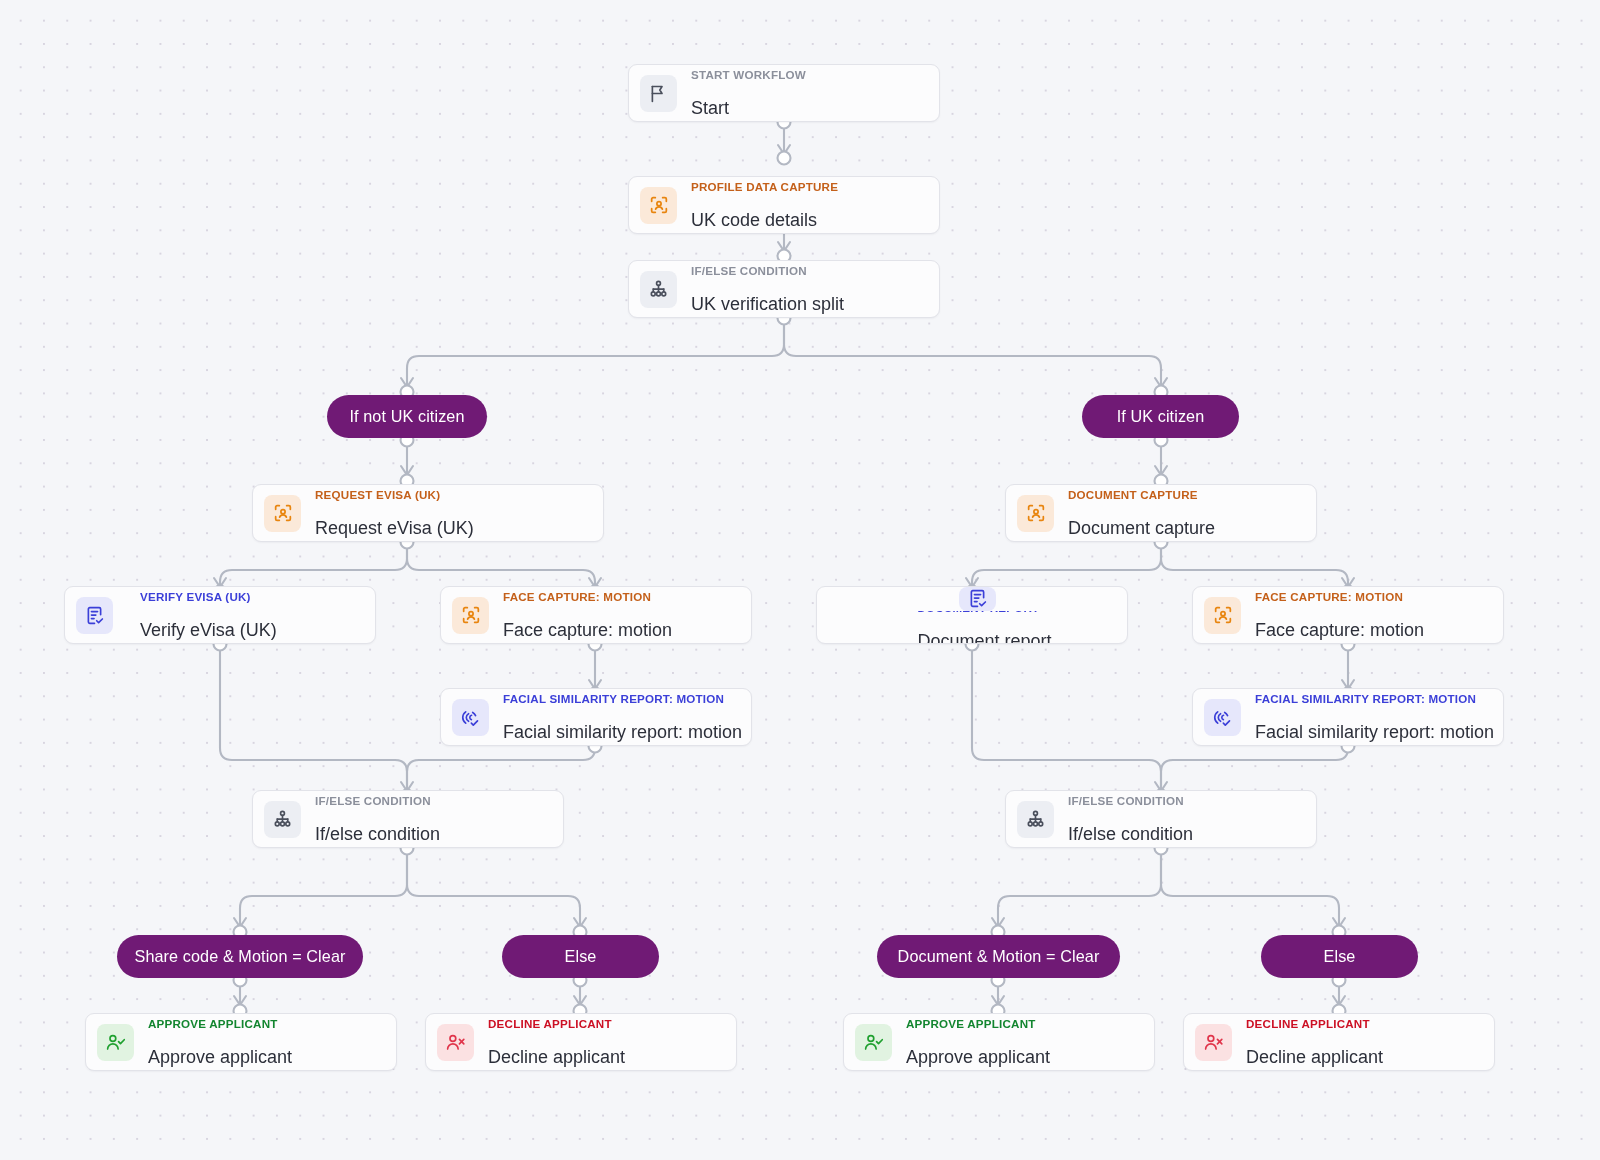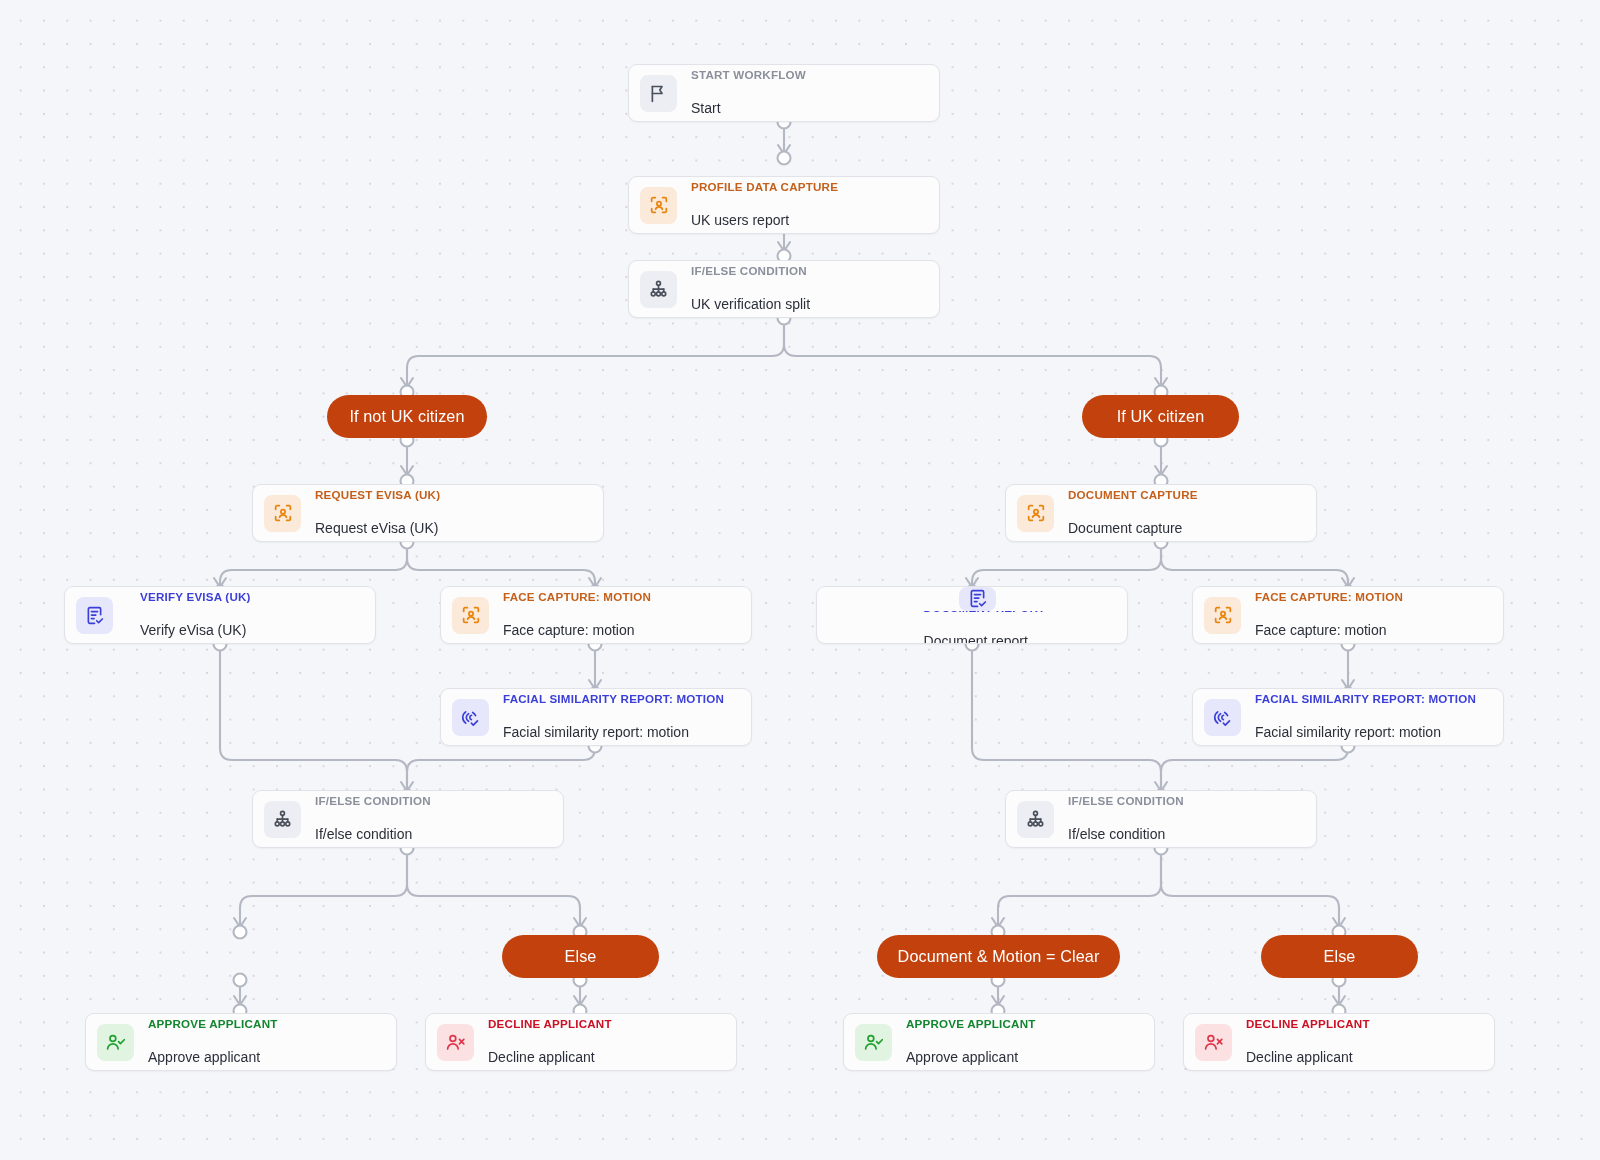--- a/index.html
+++ b/index.html
@@ -28,38 +28,38 @@
     display:flex;align-items:center;justify-content:center;
     background:#eceef3;
   }
   .tile svg{display:block;}
   .txt{display:flex;flex-direction:column;justify-content:center;margin-left:14px;overflow:hidden;}
   .kicker{
     font-size:11.6px;font-weight:bold;letter-spacing:.22px;
     line-height:14px;color:#8b8f9b;white-space:nowrap;
   }
   .title{
-    font-size:14px;font-weight:400;line-height:21px;color:#2c2f3a;
+    font-size:18px;font-weight:400;line-height:21px;color:#2c2f3a;
     white-space:nowrap;margin-top:16px;
   }
   .k-orange{color:#c4601a;}
   .k-indigo{color:#3b3fd8;}
   .k-green{color:#12852f;}
   .k-red{color:#cc1024;}
   .k-grey{color:#8b8f9b;}
 
   .t-orange{background:#fbe9d9;}
   .t-indigo{background:#e6e7fb;}
   .t-grey{background:#eceef3;}
   .t-green{background:#e1f3e1;}
   .t-red{background:#fbe1e2;}
 
   .pill{
     position:absolute;box-sizing:border-box;height:43px;border-radius:22px;
-    background:#c2410c;color:#ffffff;
+    background:#701a75;color:#ffffff;
     display:flex;align-items:center;justify-content:center;
     font-size:16.2px;line-height:43px;white-space:nowrap;
     letter-spacing:.1px;
   }
 </style>
 </head>
 <body>
 
 <div id="canvas">
 
@@ -189,21 +189,21 @@
           <path d="M4 8V5.5A1.5 1.5 0 0 1 5.5 4H8"></path>
           <path d="M16 4h2.5A1.5 1.5 0 0 1 20 5.5V8"></path>
           <path d="M20 16v2.5a1.5 1.5 0 0 1-1.5 1.5H16"></path>
           <path d="M8 20H5.5A1.5 1.5 0 0 1 4 18.5V16"></path>
           <circle cx="12" cy="10.5" r="2.3"></circle>
           <path d="M8.3 16.5a4 4 0 0 1 7.4 0"></path>
         </svg>
     </span>
     <span class="txt">
       <span class="kicker k-orange">PROFILE DATA CAPTURE</span>
-      <span class="title">UK users report</span>
+      <span class="title">UK code details</span>
     </span>
   </div>
 
   <div class="node" style="left:628px;top:260px;width:312px;height:58px;">
     <span class="tile t-grey">
       <svg width="21" height="21" viewBox="0 0 24 24" fill="none" stroke="#4a4f5c" stroke-width="1.9" stroke-linecap="round" stroke-linejoin="round">
           <circle cx="12" cy="5" r="2.2"></circle>
           <path d="M12 7.2v4.3"></path>
           <path d="M6 11.5h12"></path>
           <path d="M6 11.5v3"></path>
@@ -392,20 +392,23 @@
           <circle cx="12" cy="17" r="2.2"></circle>
           <circle cx="18" cy="17" r="2.2"></circle>
         </svg>
     </span>
     <span class="txt">
       <span class="kicker k-grey">IF/ELSE CONDITION</span>
       <span class="title">If/else condition</span>
     </span>
   </div>
 
+  <div class="pill" style="left:117px;top:935px;width:246px;">
+    <span>Share code &amp; Motion = Clear</span>
+  </div>
   <div class="pill" style="left:502px;top:935px;width:157px;">
     <span>Else</span>
   </div>
   <div class="pill" style="left:877px;top:935px;width:243px;">
     <span>Document &amp; Motion = Clear</span>
   </div>
   <div class="pill" style="left:1261px;top:935px;width:157px;">
     <span>Else</span>
   </div>
 

